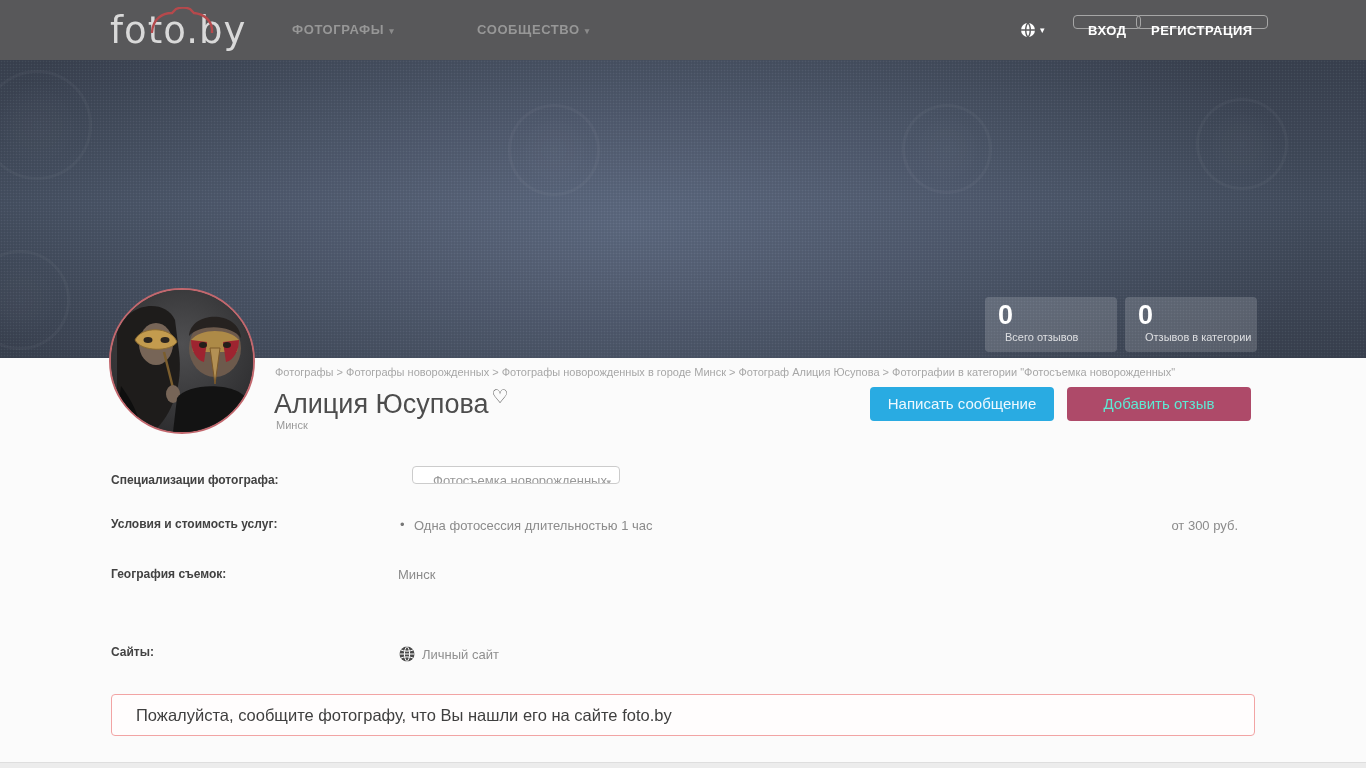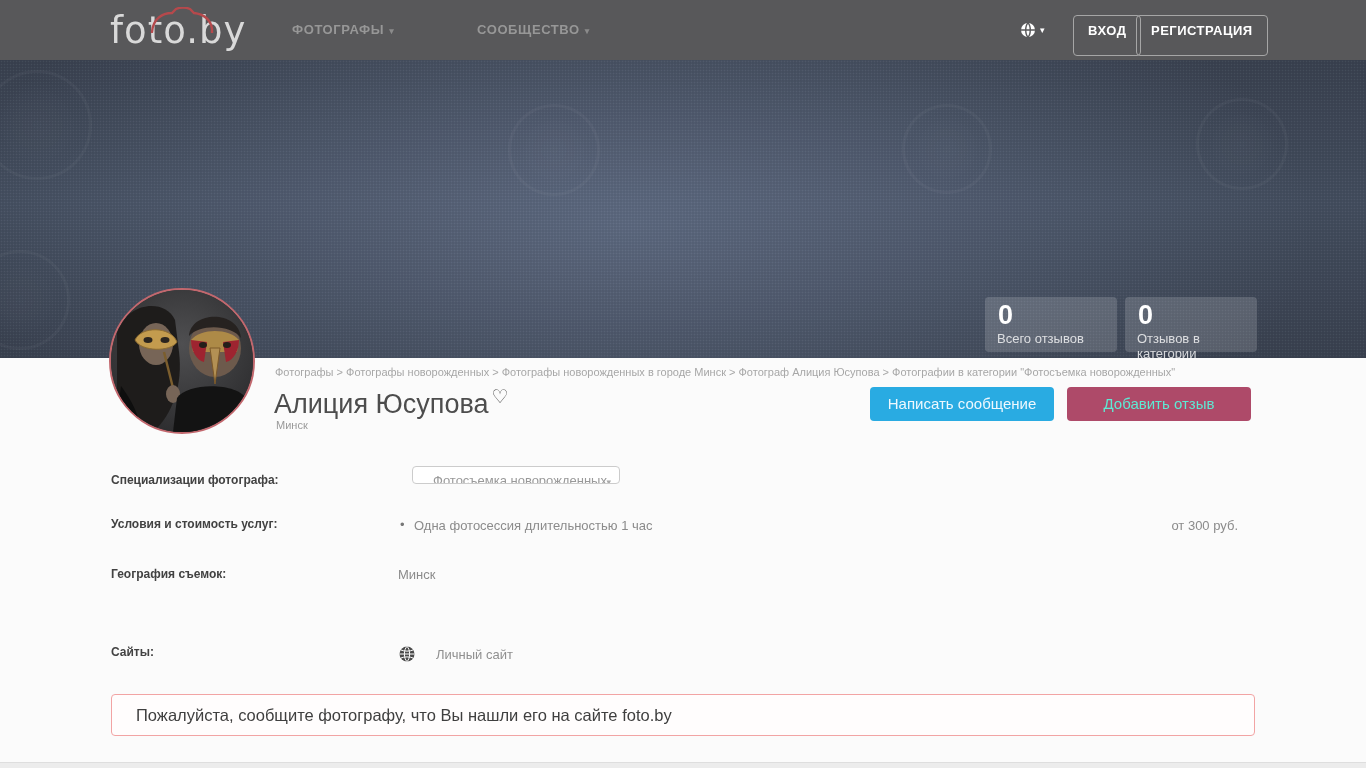--- a/index.html
+++ b/index.html
@@ -31,21 +31,21 @@
   }
   .nav-item .caret { font-size:9px; margin-left:5px; color:#8b8b8b; }
   .nav-photographers { left:292px; }
   .nav-community { left:477px; }
   .lang-switch {
     position:absolute; left:1020px; top:0; height:60px;
     display:flex; align-items:center; gap:4px; cursor:pointer;
   }
   .lang-switch .caret { color:#fff; font-size:9px; }
   .btn-outline {
-    position:absolute; top:15px; height:41px; line-height:29px;
+    position:absolute; top:15px; height:14px; line-height:29px;
     border:1px solid #a6a6a6; border-radius:4px;
     color:#fff; font-size:13px; font-weight:bold; letter-spacing:.5px;
     padding:0 14px; cursor:pointer; background:transparent; white-space:nowrap;
   }
   .btn-login { left:1073px; }
   .btn-register { left:1136px; }
 
   
   .hero {
     position:absolute; top:60px; left:0; width:1366px; height:298px;
@@ -72,21 +72,21 @@
   .stat-box {
     position:absolute; top:237px; width:132px; height:55px;
     background:rgba(255,255,255,0.16); border-radius:4px;
   }
   .stat-box.first  { left:985px; }
   .stat-box.second { left:1125px; }
   .stat-value {
     margin:3px 0 0 13px; font-size:27px; font-weight:bold;
     color:#fff; line-height:30px;
   }
-  .stat-label { margin:1px 0 0 12px; font-size:13px; color:rgba(255,255,255,0.78); }
+  .stat-label { margin:1px 0 0 20px; font-size:11px; color:rgba(255,255,255,0.78); }
 
   
   .avatar {
     position:absolute; left:109px; top:288px; width:146px; height:146px;
     border-radius:50%; border:2px solid #c2686e; overflow:hidden;
     background:#353537; z-index:50; cursor:pointer;
   }
   .avatar svg { display:block; width:142px; height:142px; }
 
   
@@ -128,21 +128,21 @@
   }
   .select-caret { position:absolute; right:8px; top:1px; font-size:9px; color:#aaa; }
 
   .bullet-dot { position:absolute; left:400px; top:517px; font-size:13px; color:#777; }
   .service-text { position:absolute; left:414px; top:518px; font-size:13px; color:#8b8b8b; }
   .service-price { position:absolute; right:128px; top:518px; font-size:13px; color:#8b8b8b;text-align:right; }
   .geo-value { position:absolute; left:398px; top:567px; font-size:13px; color:#8b8b8b; }
 
   .site-link {
     position:absolute; left:399px; top:646px; display:flex;
-    align-items:center; gap:21px; cursor:pointer;
+    align-items:center; gap:7px; cursor:pointer;
   }
   .site-link span { font-size:13px; color:#8f8f8f; }
 
   
   .alert-box {
     position:absolute; left:111px; top:694px; width:1144px; height:42px;
     border:1px solid #f2a4a4; border-radius:4px; background:#fffdfd;
     font-size:16.5px; color:#3f3f3f; line-height:40px; padding-left:24px;
     white-space:nowrap; overflow:hidden;
   }

